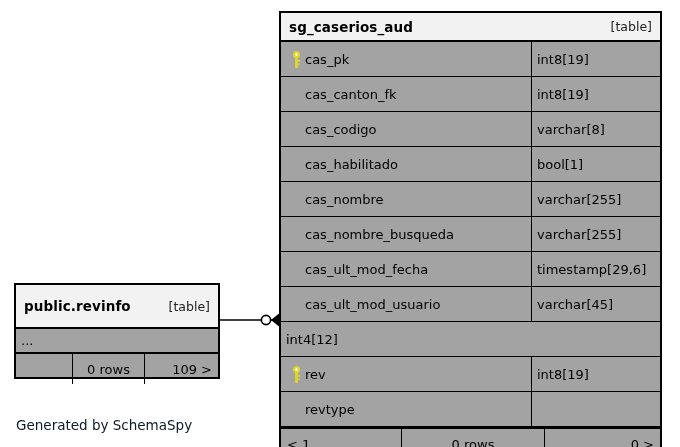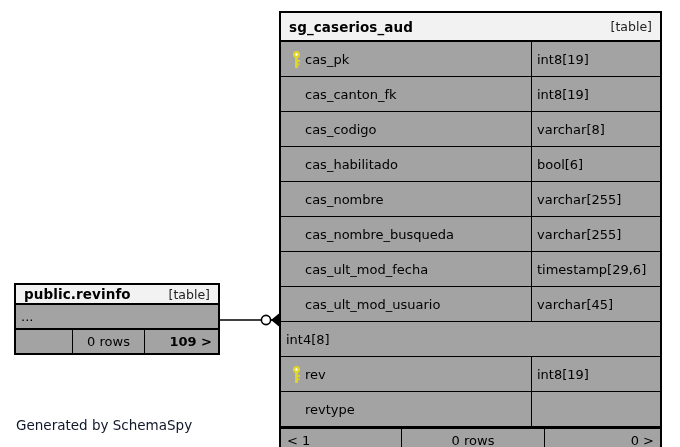--- a/index.html
+++ b/index.html
@@ -89,21 +89,21 @@
     border-top: 2px solid #000000;
     border-bottom: none;
     font-size: 13px;
     color: #000000;
   }
   .foot-cell {
     box-sizing: border-box;
     display: flex;
     align-items: center;
     height: 100%;
-    padding: 8px 6px;
+    padding: 15px 6px;
     white-space: nowrap;
   }
   .foot-left  { justify-content: flex-start; border-right: 1px solid #000000; }
   .foot-mid   { justify-content: center;     border-right: 1px solid #000000; }
   .foot-right { justify-content: flex-end; }
 
   
   #main-table {
     left: 279px;
     top: 11px;
@@ -117,34 +117,34 @@
   #main-table .foot-left  { width: 121px; flex: 0 0 121px; }
   #main-table .foot-mid   { width: 143px; flex: 0 0 143px; }
   #main-table .foot-right { width: 115px; flex: 1 1 auto; }
 
   
   #left-table {
     left: 14px;
     top: 283px;
     width: 206px;
   }
-  #left-table .erd-header { height: 20px; }
+  #left-table .erd-header { height: 44px; }
   #left-table .erd-header .erd-title { font-size: 13.5px; }
   #left-table .ellipsis-row {
     height: 25px;
     align-items: center;
     padding-left: 5px;
     font-size: 13px;
     color: #000000;
     border-bottom: 2px solid #000000;
   }
   #left-table .erd-footer { height: 23px; border-top: none; }
   #left-table .foot-left  { width: 57px;  flex: 0 0 57px; }
   #left-table .foot-mid   { width: 72px;  flex: 0 0 72px; }
-  #left-table .foot-right { width: 73px;  flex: 1 1 auto; font-weight: bold; }
+  #left-table .foot-right { width: 73px;  flex: 1 1 auto; }
 
   
   #relationship {
     position: absolute;
     left: 218px;
     top: 306px;
     width: 64px;
     height: 28px;
   }
 
@@ -198,21 +198,21 @@
       <span class="col-label">cas_codigo</span>
     </div>
     <div class="col-type">varchar[8]</div>
   </div>
 
   <div class="erd-row erd-col-row">
     <div class="col-name">
       <span class="key-slot"></span>
       <span class="col-label">cas_habilitado</span>
     </div>
-    <div class="col-type">bool[6]</div>
+    <div class="col-type">bool[1]</div>
   </div>
 
   <div class="erd-row erd-col-row">
     <div class="col-name">
       <span class="key-slot"></span>
       <span class="col-label">cas_nombre</span>
     </div>
     <div class="col-type">varchar[255]</div>
   </div>
 
@@ -234,21 +234,21 @@
 
   <div class="erd-row erd-col-row">
     <div class="col-name">
       <span class="key-slot"></span>
       <span class="col-label">cas_ult_mod_usuario</span>
     </div>
     <div class="col-type">varchar[45]</div>
   </div>
 
   <div class="erd-row erd-col-row">
-    <div class="col-type">int4[8]</div>
+    <div class="col-type">int4[12]</div>
   </div>
 
   <div class="erd-row erd-col-row">
     <div class="col-name">
       <span class="key-slot">
         <svg class="key-icon" width="9" height="17" viewBox="0 0 9 17" aria-hidden="true">
           <circle cx="4.5" cy="3.5" r="3.5" fill="#e0d62a"></circle>
           <circle cx="4.5" cy="3.5" r="1.2" fill="#ffffff"></circle>
           <rect x="3.1" y="5" width="2.8" height="12" fill="#e0d62a"></rect>
           <rect x="5.9" y="9" width="2.1" height="1.9" fill="#e0d62a"></rect>

